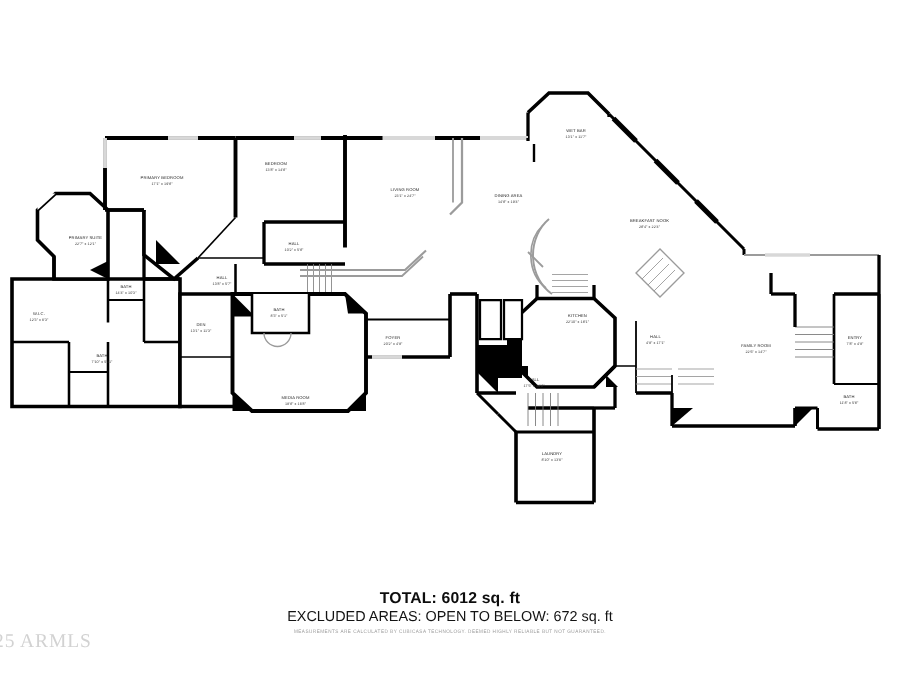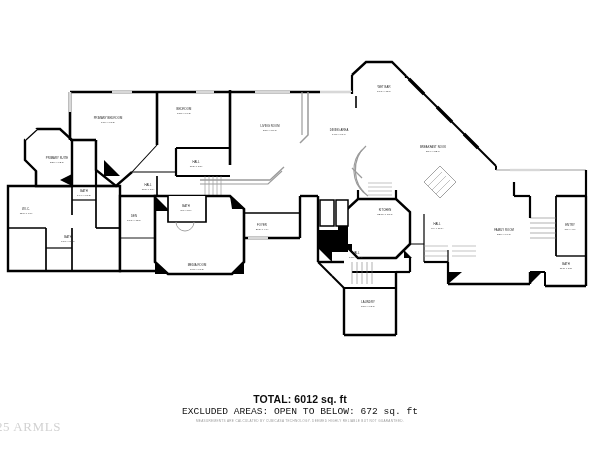--- a/index.html
+++ b/index.html
@@ -54,21 +54,20 @@
     font-size: 9.6px;
     color: #131313;
     display: block;
     margin-top: 1px;
   }
   .summary-excluded {
     font-size: 9.6px;
     color: #131313;
     display: block;
     margin-top: 1px;
-    font-family: Liberation Mono, monospace;
   }
   .summary-disclaimer {
     font-size: 3.1px;
     color: #9a9a9a;
     display: block;
     margin-top: 2px;
     letter-spacing: 0.32px;
     transform: scaleY(1.1);
   }
 

